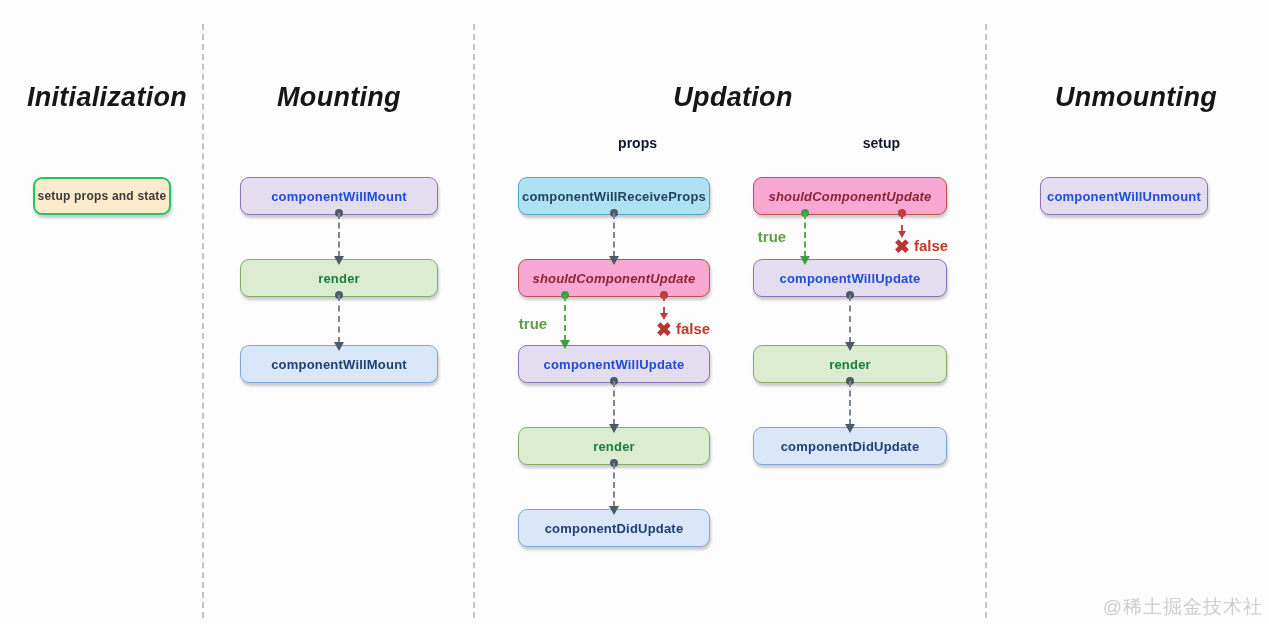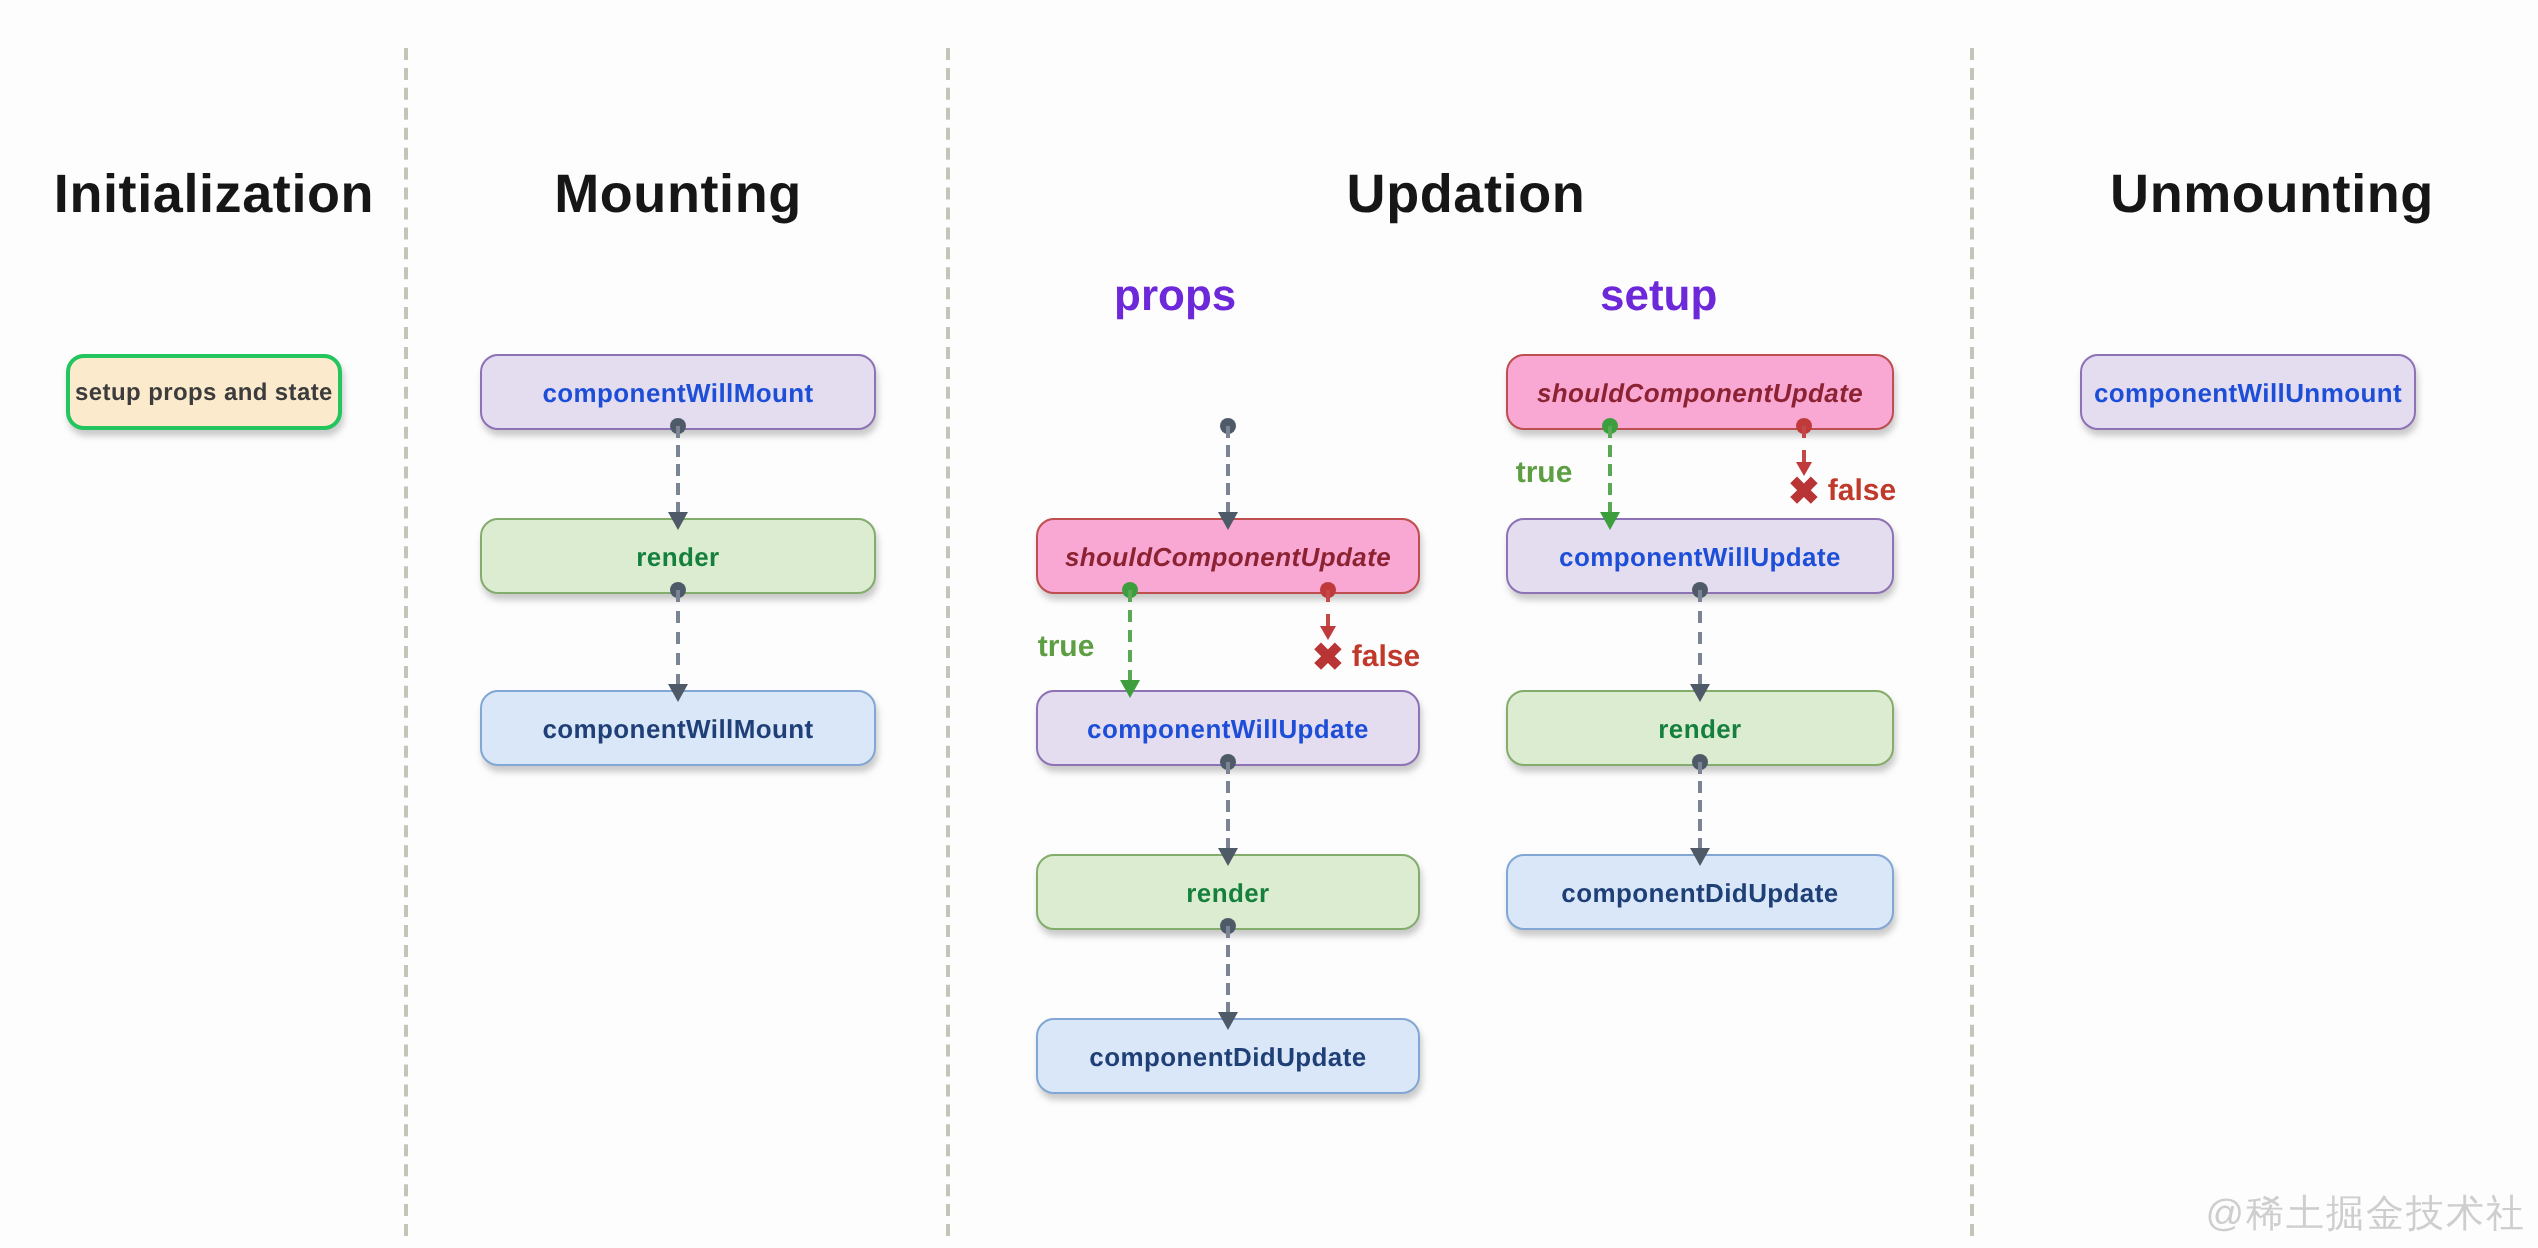--- a/index.html
+++ b/index.html
@@ -25,29 +25,30 @@
 
   
   .col-title {
     position: absolute;
     width: 200px;
     text-align: center;
     font-size: 27px;
     font-weight: 600;
     color: #161616;
     letter-spacing: 0.3px;
+    font-style: italic;
   }
 
   .sub-label {
     position: absolute;
     width: 100px;
-    text-align: left;
-    font-size: 22px;
+    text-align: right;
+    font-size: 14px;
     font-weight: 600;
-    color: #6d28d9;
+    color: #0f172a;
   }
 
   
   .node {
     position: absolute;
     height: 38px;
     border-radius: 9px;
     display: flex;
     align-items: center;
     justify-content: center;
@@ -136,20 +137,21 @@
 
   <div class="sub-label" style="left:557px; top:135px">props</div>
   <div class="sub-label" style="left:800px; top:135px">setup</div>
 
   <div class="node amber" style="left:33px; top:177px; width:138px">setup props and state</div>
 
   <div class="node purple" style="left:240px; top:177px; width:198px">componentWillMount</div>
   <div class="node green" style="left:240px; top:259px; width:198px">render</div>
   <div class="node blue" style="left:240px; top:345px; width:198px">componentWillMount</div>
 
+  <div class="node cyan" style="left:518px; top:177px; width:192px">componentWillReceiveProps</div>
   <div class="node red" style="left:518px; top:259px; width:192px">shouldComponentUpdate</div>
   <div class="node purple" style="left:518px; top:345px; width:192px">componentWillUpdate</div>
   <div class="node green" style="left:518px; top:427px; width:192px">render</div>
   <div class="node blue" style="left:518px; top:509px; width:192px">componentDidUpdate</div>
 
   <div class="node red" style="left:753px; top:177px; width:194px">shouldComponentUpdate</div>
   <div class="node purple" style="left:753px; top:259px; width:194px">componentWillUpdate</div>
   <div class="node green" style="left:753px; top:345px; width:194px">render</div>
   <div class="node blue" style="left:753px; top:427px; width:194px">componentDidUpdate</div>
 

